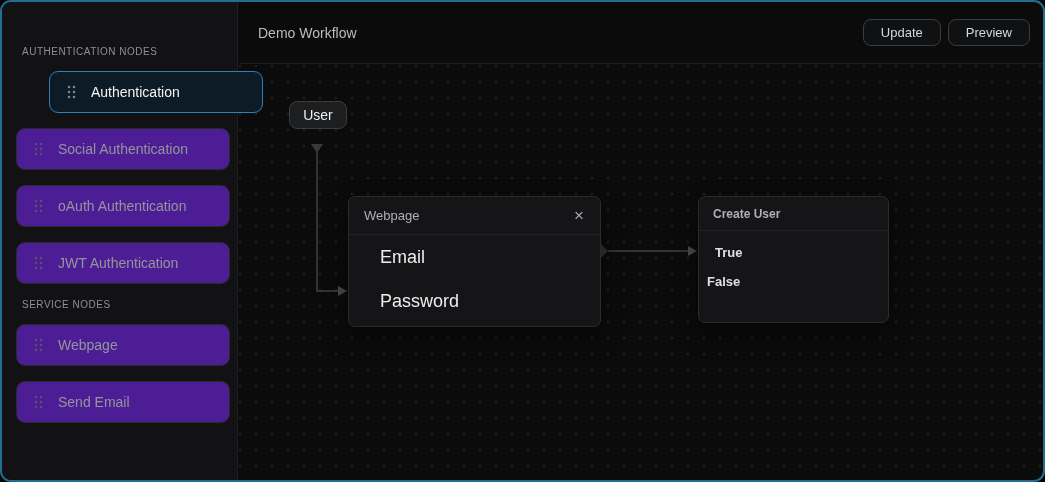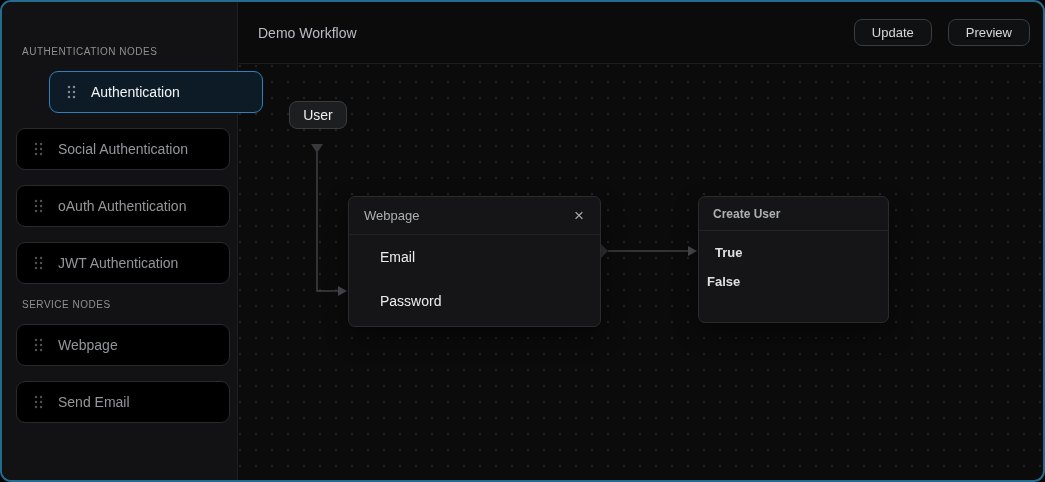--- a/index.html
+++ b/index.html
@@ -18,39 +18,39 @@
     background:#121214;border-right:1px solid #1f1f22;
     padding-top:44px;z-index:5;overflow:visible;
   }
   .section-label{
     margin:0 0 14px 20px;font-size:10px;letter-spacing:.5px;
     color:#8e9194;font-weight:400;
   }
   .section-label.second{margin-top:13px;}
   .side-item{
     width:214px;height:42px;margin:0 0 15px 14px;
-    background:#000000;border:1px solid #2a2a2d;border-radius:9px;
+    background:#4c1d95;border:1px solid #2a2a2d;border-radius:9px;
     display:flex;align-items:center;gap:15px;padding-left:17px;
     color:#94969a;font-size:14px;cursor:grab;
   }
   .side-item.selected{
     margin-left:47px;background:#0d1b26;border-color:#2f81bd;
     color:#f3f4f6;font-weight:500;position:relative;z-index:10;
   }
   .grip{display:inline-flex;flex:none;opacity:.85;}
   .side-item.selected .grip circle{fill:#9a9da2;}
 
   
   .main{position:absolute;left:237px;top:0;right:0;bottom:0;}
   .topbar{
     height:62px;border-bottom:1px solid #1d1d20;
     display:flex;align-items:center;padding:0 13px 0 19px;
   }
   .topbar-title{color:#b9bcc0;font-size:14px;font-weight:400;}
-  .topbar-actions{margin-left:auto;display:flex;gap:16px;text-decoration:underline;}
+  .topbar-actions{margin-left:auto;display:flex;gap:7px;}
   .btn{
     height:27px;padding:0 17px;border-radius:8px;
     border:1px solid #393c40;background:#101113;color:#d5d7da;
     font-size:13px;display:flex;align-items:center;cursor:pointer;
   }
 
   
   .canvas{
     position:absolute;left:0;top:62px;right:0;bottom:0;
     background-image:radial-gradient(circle,#232326 1.1px,transparent 1.2px);
@@ -73,21 +73,21 @@
     padding:0 14px 0 15px;border-bottom:1px solid #232326;
     color:#adb0b4;font-size:13px;
   }
   .node-create .node-header{height:34px;font-size:12px;padding-left:14px;}
   .close-btn{
     margin-left:auto;color:#a7a8ab;font-size:17px;line-height:1;
     cursor:pointer;padding:2px 2px;font-weight:300;
   }
   .field-row{
     margin:8px 0 0 31px;height:28px;display:flex;align-items:center;
-    color:#eceded;font-size:14px;
+    color:#eceded;font-size:18px;
   }
   .field-row.second{margin-top:16px;}
   .option-row{
     margin:10px 0 0 16px;height:22px;display:flex;align-items:center;
     color:#dfe0e3;font-size:13px;
   }
   .option-row.second{margin-top:7px;margin-left:8px;}
 </style>
 </head>
 <body>

